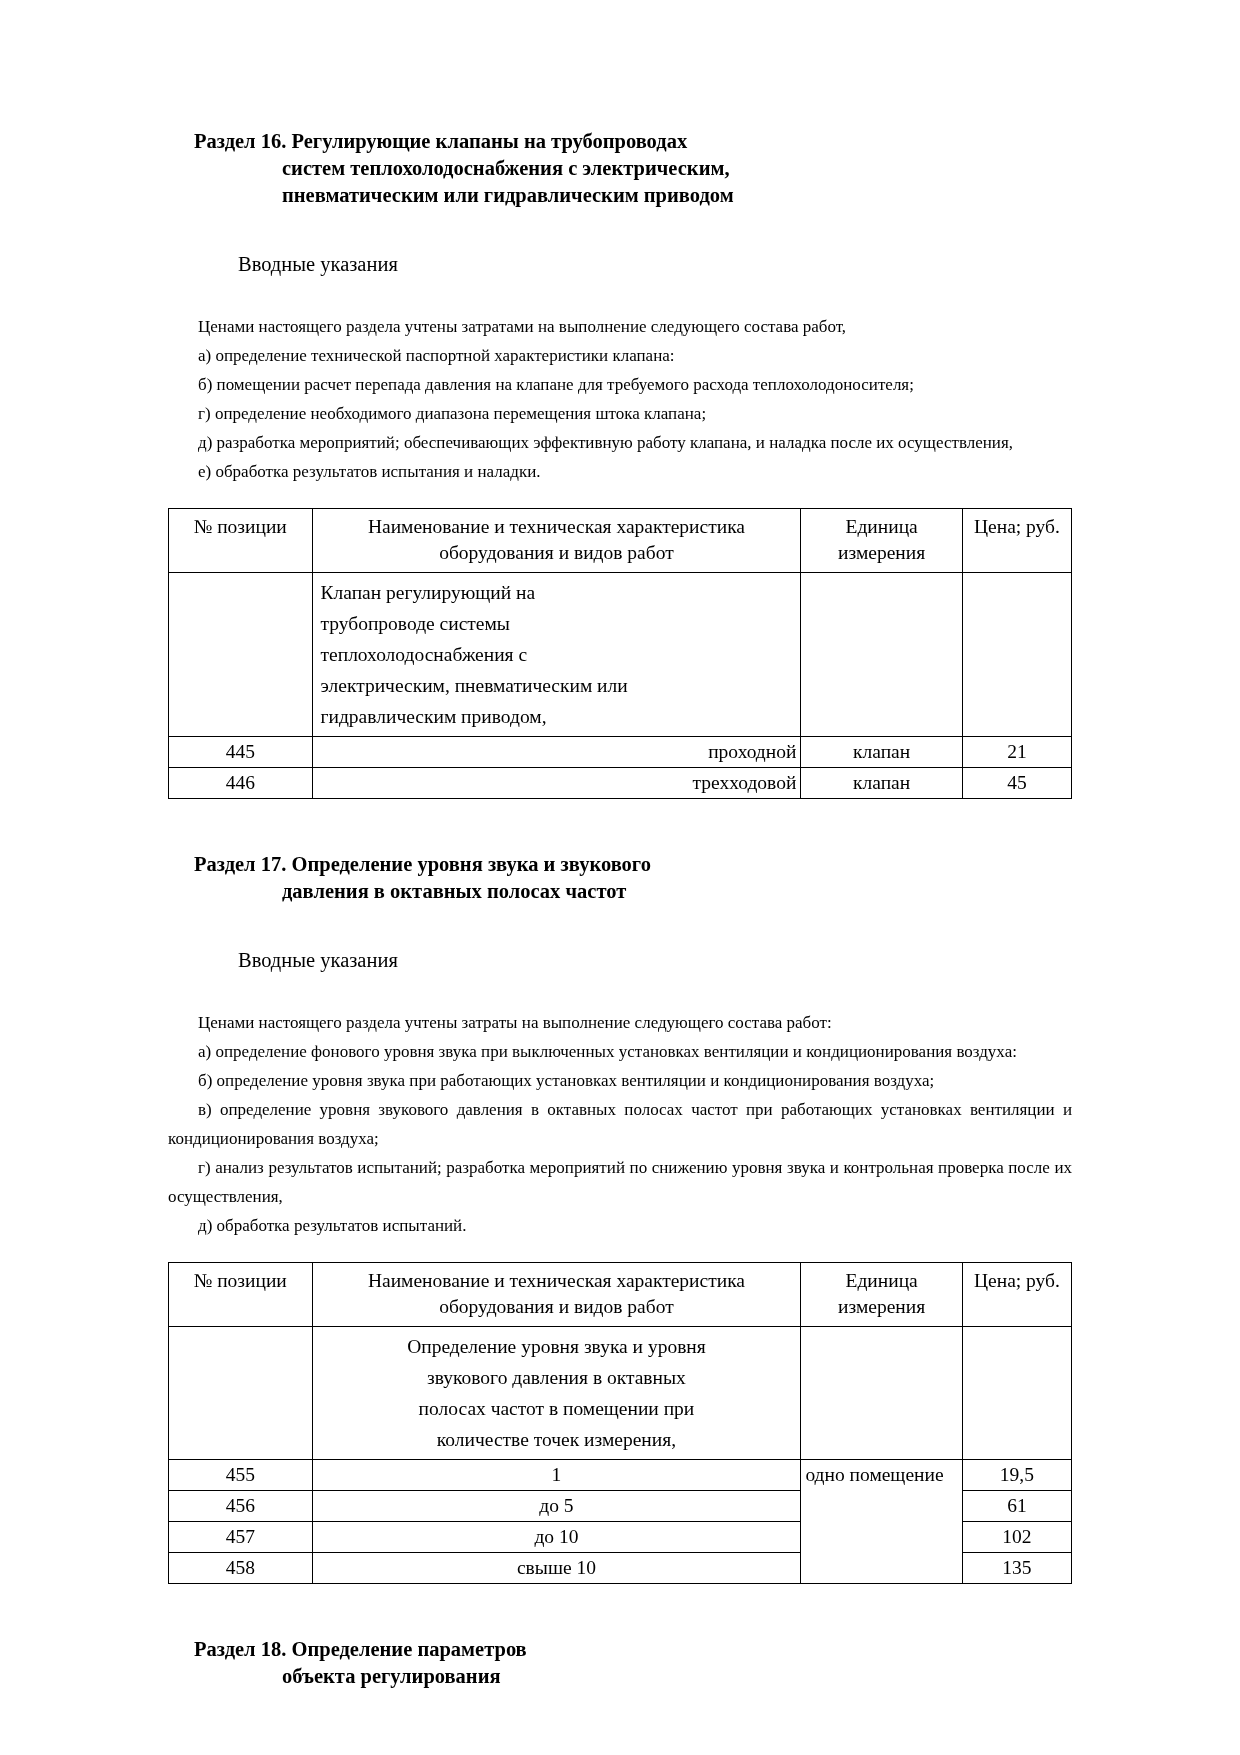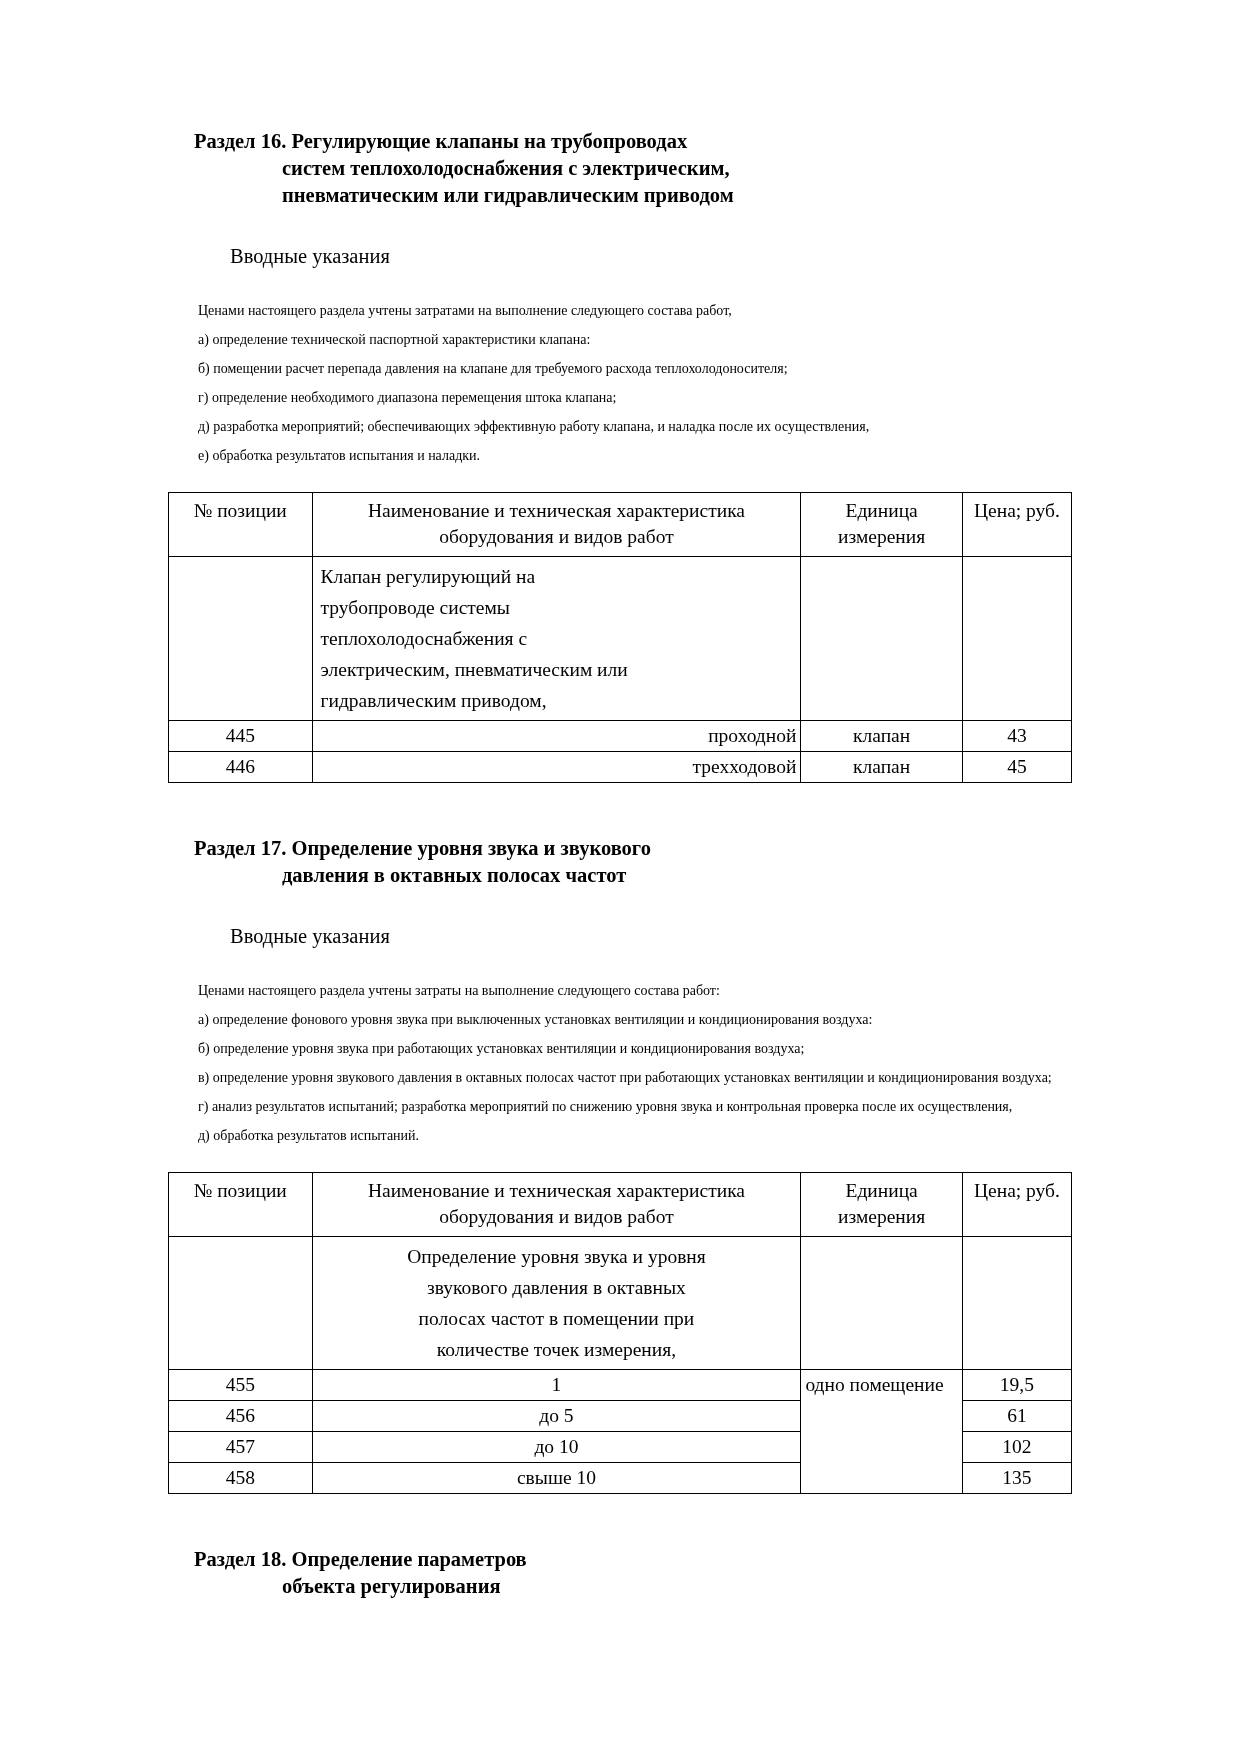--- a/index.html
+++ b/index.html
@@ -30,27 +30,27 @@
     margin: 0 0 0 26px;
   }
   .section-heading .cont {
     display: block;
     margin-left: 88px;
   }
 
   .subheading {
     font-size: 20.5px;
     line-height: 27px;
-    margin: 4px;
+    margin: 12px;
     text-indent: 58px;
   }
 
   
   p.body {
-    font-size: 14px;
+    font-size: 17px;
     line-height: 29px;
     margin: 0;
     text-indent: 30px;
     text-align: justify;
     text-justify: inter-word;
   }
   p.body.nojust { text-align: left; }
 
   .gap-s  { height: 22px; }
   .gap-m  { height: 30px; }
@@ -143,21 +143,21 @@
             <span>электрическим, пневматическим или</span><br>
             <span>гидравлическим приводом,</span>
           </td>
           <td class="empty-cell"></td>
           <td class="empty-cell"></td>
         </tr>
         <tr class="t1-row">
           <td class="c-num">445</td>
           <td class="c-left">проходной</td>
           <td class="c-center">клапан</td>
-          <td class="c-center">43</td>
+          <td class="c-center">21</td>
         </tr>
         <tr class="t1-row">
           <td class="c-num">446</td>
           <td class="c-left">трехходовой</td>
           <td class="c-center">клапан</td>
           <td class="c-center">45</td>
         </tr>
       </tbody>
     </table>
   </div>

